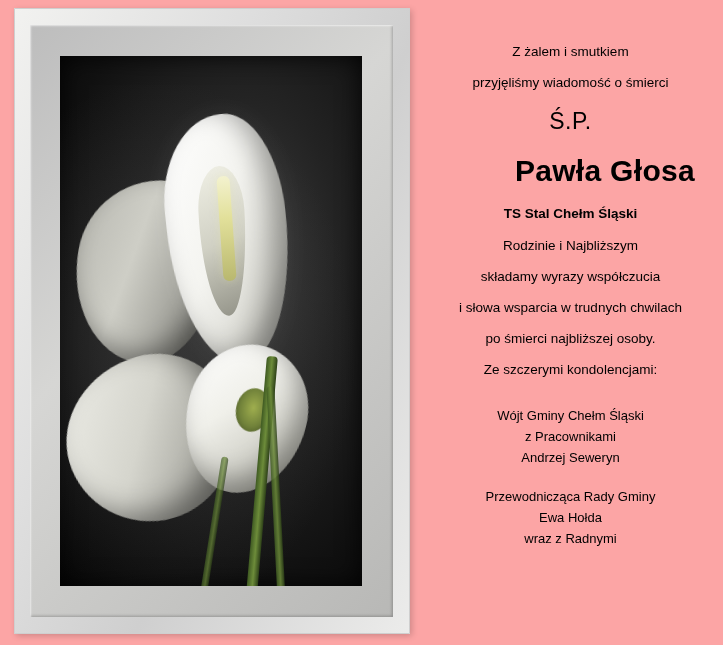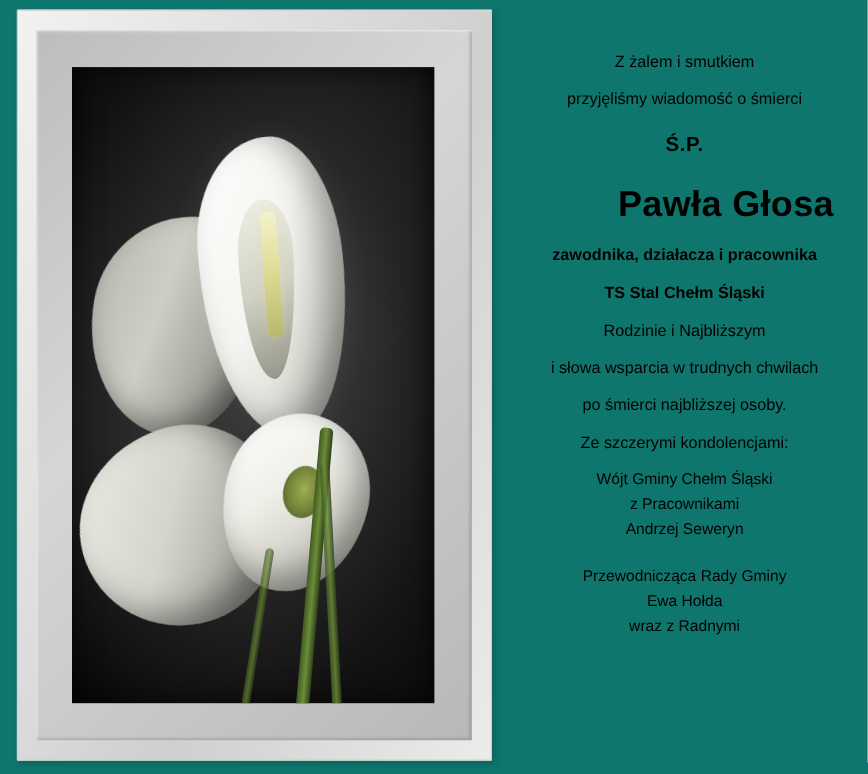--- a/index.html
+++ b/index.html
@@ -12,21 +12,21 @@
     background: #ffffff;
     font-family: "Liberation Sans", sans-serif;
     overflow: hidden;
   }
   .page {
     position: relative;
     width: 723px;
     height: 645px;
     display: flex;
     flex-direction: row;
-    background: #0f766e;
+    background: #fca5a5;
   }
 
   
   .photo-area {
     position: relative;
     width: 430px;
     height: 645px;
     flex: 0 0 430px;
   }
   .frame-outer {
@@ -193,22 +193,22 @@
   }
   .ln {
     display: block;
   }
   .line-small {
     font-size: 13.5px;
     line-height: 31px;
     font-weight: 400;
   }
   .sp {
-    font-size: 17px;
-    font-weight: 700;
+    font-size: 23px;
+    font-weight: 400;
     line-height: 46px;
     letter-spacing: 0.5px;
   }
   .name {
     font-size: 30px;
     font-weight: 700;
     line-height: 54px;
     letter-spacing: 0.3px;
     text-align: right;
   }
@@ -222,21 +222,21 @@
     font-weight: 700;
     line-height: 32px;
     text-align: center;
   }
   .sig {
     font-size: 13px;
     line-height: 21px;
     font-weight: 400;
   }
   .sig-block {
-    margin-top: 4px;
+    margin-top: 20px;
   }
   .sig-block.second {
     margin-top: 18px;
   }
 </style>
 </head>
 <body>
 
 <div class="page">
 
@@ -262,25 +262,25 @@
 
   <div class="text-area">
 
     <span class="ln line-small">Z żalem i smutkiem</span>
     <span class="ln line-small">przyjęliśmy wiadomość o śmierci</span>
 
     <span class="ln sp">Ś.P.</span>
 
     <span class="ln name">Pawła Głosa</span>
 
-    <span class="ln role">zawodnika, działacza i pracownika</span>
     <span class="ln club">TS Stal Chełm Śląski</span>
 
     <span class="ln line-small">Rodzinie i Najbliższym</span>
 
+    <span class="ln line-small">składamy wyrazy współczucia</span>
     <span class="ln line-small">i słowa wsparcia w trudnych chwilach</span>
     <span class="ln line-small">po śmierci najbliższej osoby.</span>
 
     <span class="ln line-small">Ze szczerymi kondolencjami:</span>
 
     <div class="sig-block">
       <span class="ln sig">Wójt Gminy Chełm Śląski</span>
       <span class="ln sig">z Pracownikami</span>
       <span class="ln sig">Andrzej Seweryn</span>
     </div>

